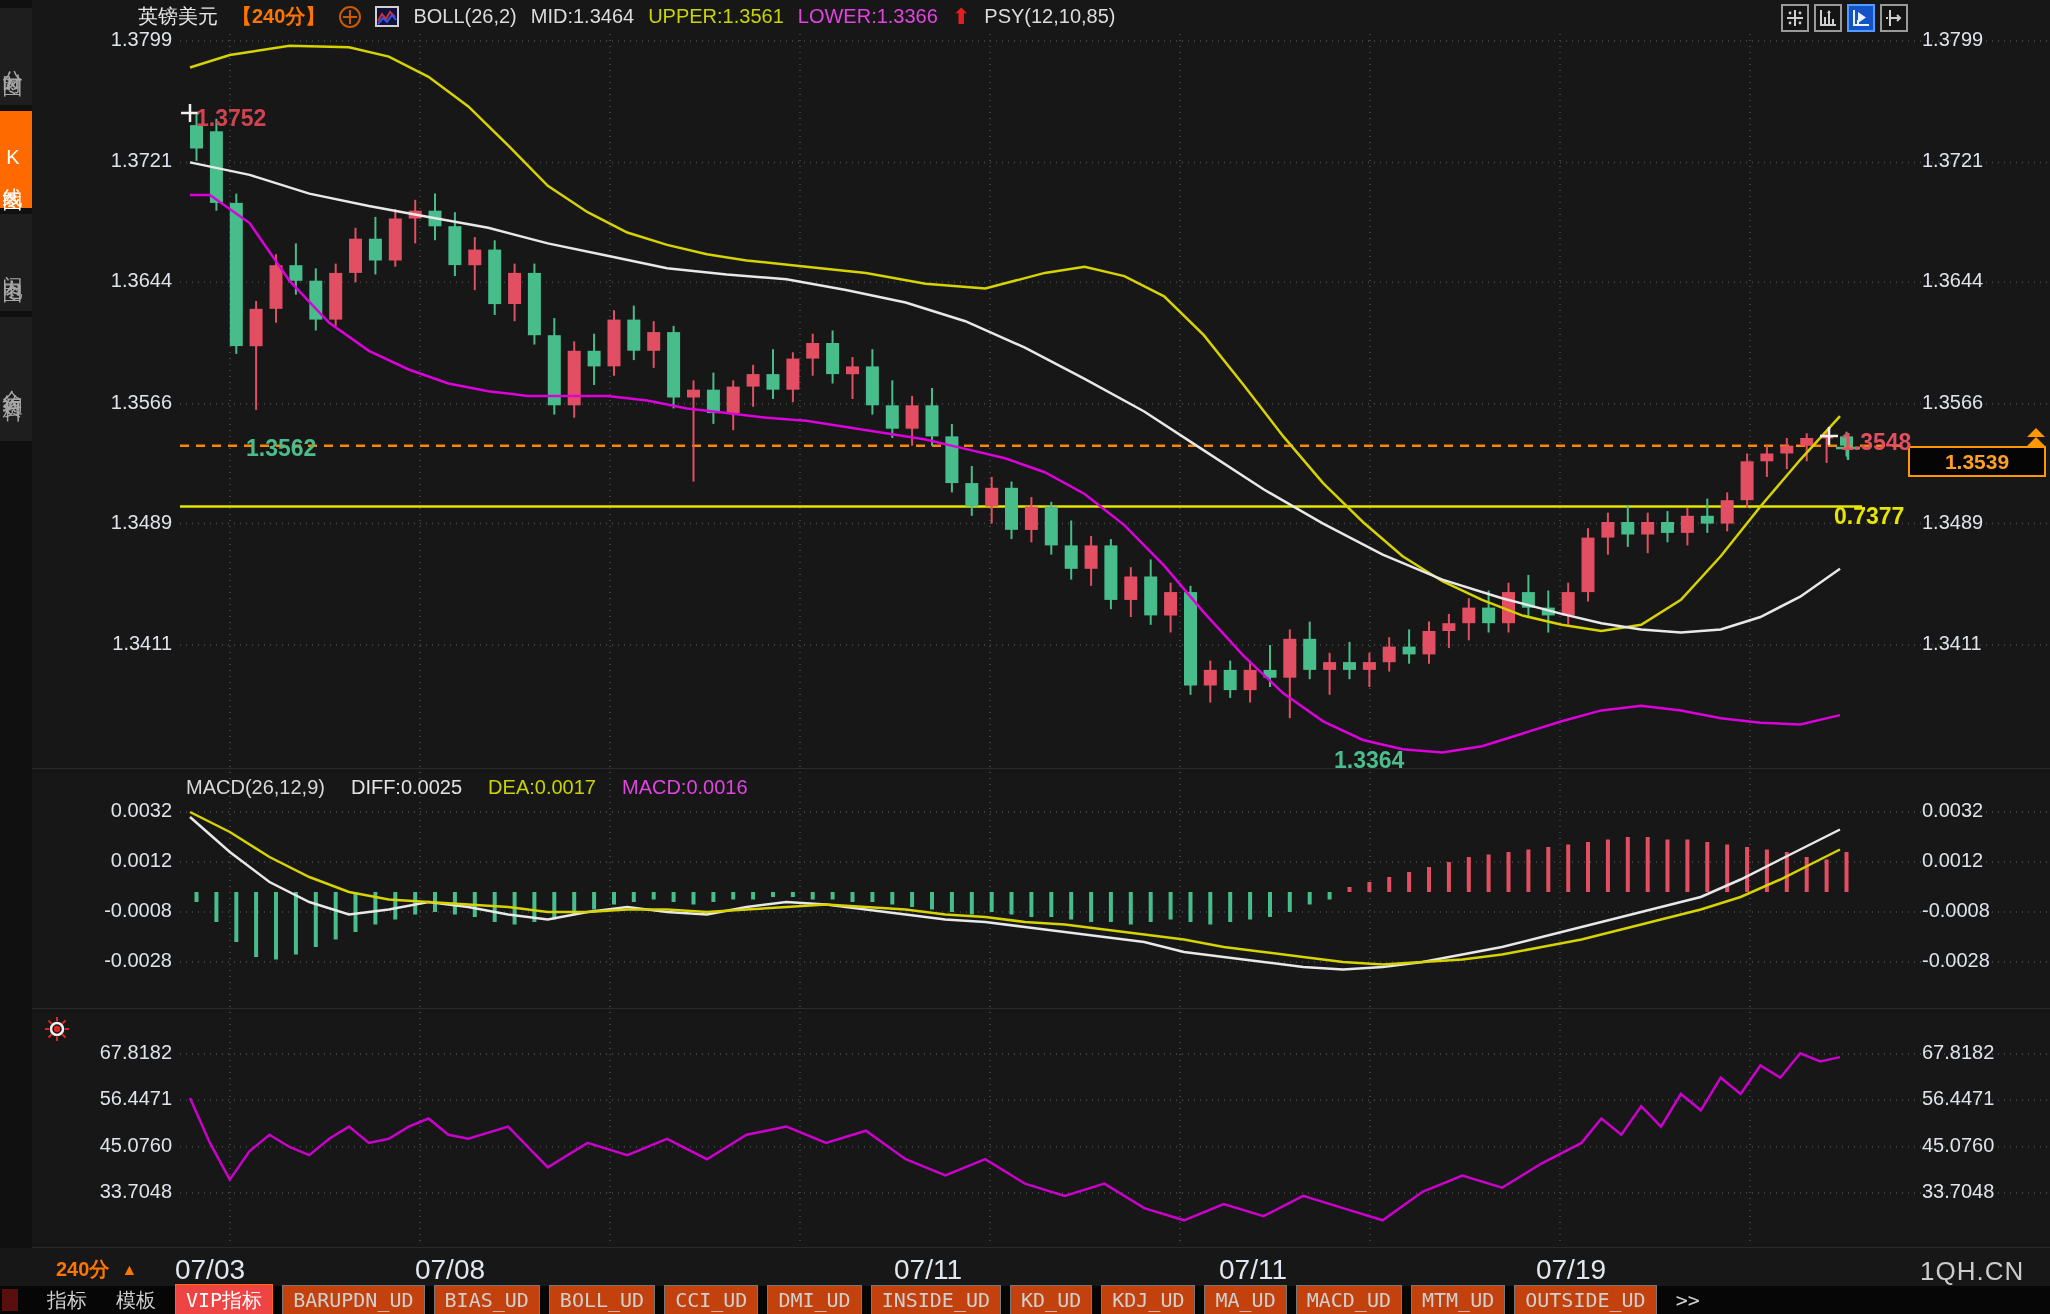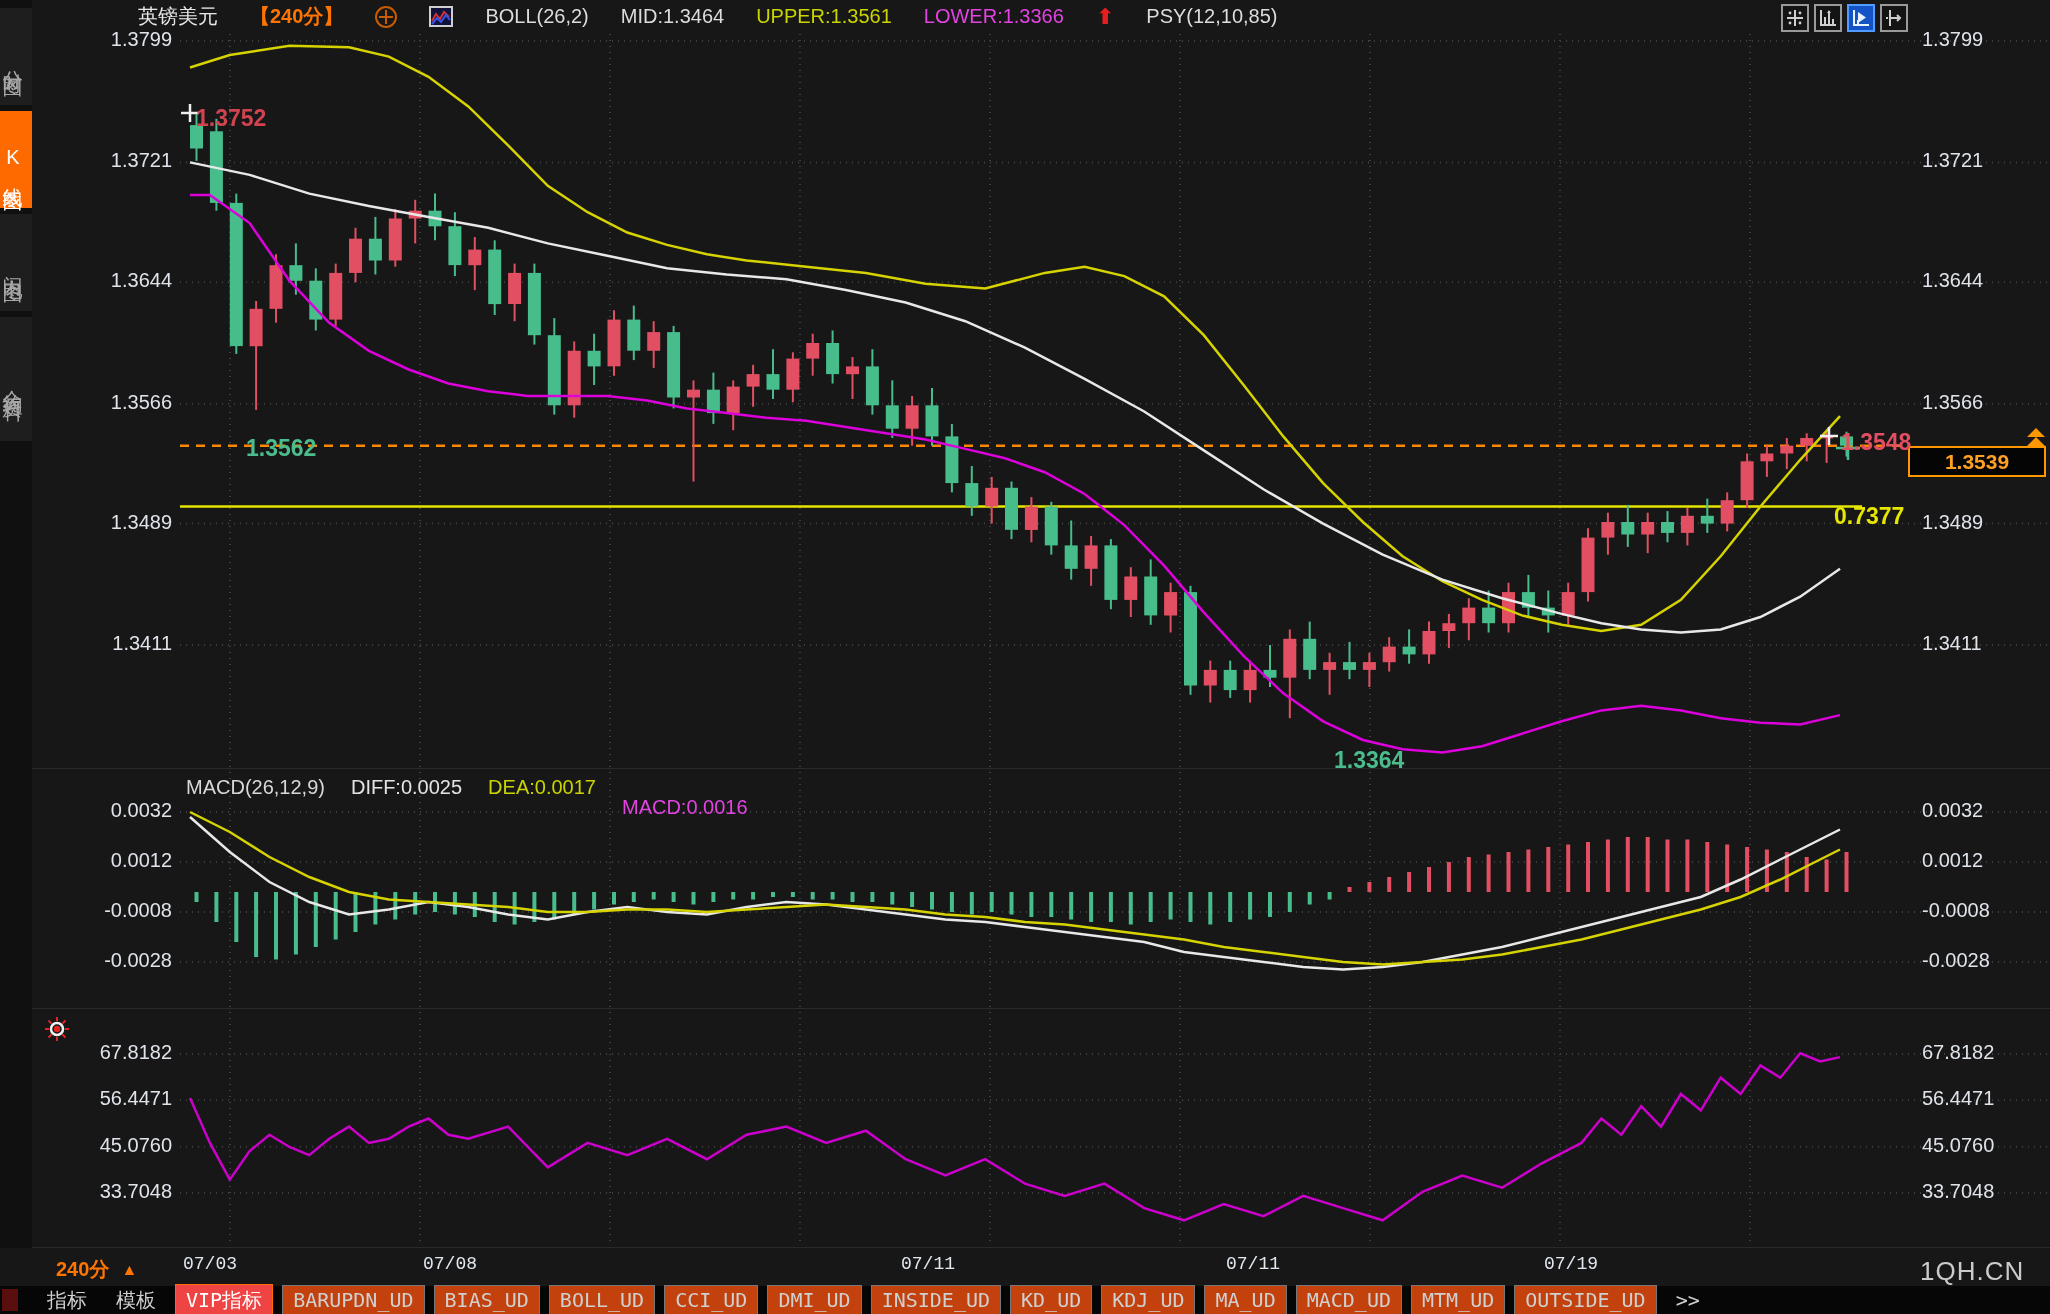--- a/index.html
+++ b/index.html
@@ -4,21 +4,21 @@
 <style>
   * { margin:0; padding:0; box-sizing:border-box; }
   html,body { width:2050px; height:1314px; background:#171717; overflow:hidden;
               font-family:"Liberation Sans","DejaVu Sans",sans-serif; }
   #stage { position:relative; width:2050px; height:1314px; background:#171717; }
   #chart-svg { position:absolute; left:0; top:0; z-index:1; }
   .abs { position:absolute; z-index:2; }
   .axis-lbl { color:#dfe3ea; font-size:20px; transform:translateY(-55%); white-space:nowrap; }
   .axis-left { width:116px; text-align:right; left:56px; }
   .axis-right { left:1922px; text-align:left; }
-  .hdr { left:138px; top:3px; display:flex; align-items:center; gap:32px;
+  .hdr { left:138px; top:3px; display:flex; align-items:center; gap:14px;
          font-size:20px; color:#dcdcdc; white-space:nowrap; }
   .hdr .sym { color:#e8e8e8; }
   .hdr .per { color:#ff7а00; }
   .per { color:#ff7500; }
   .upper { color:#c9d400; }
   .lower { color:#e243e2; }
   .uparrow { color:#e32020; font-size:22px; font-weight:bold; }
   .circle-plus { width:22px; height:22px; border:2px solid #c85a00; border-radius:50%;
                  position:relative; display:inline-block; }
   .circle-plus:before, .circle-plus:after { content:""; position:absolute; background:#c85a00; }
@@ -36,23 +36,23 @@
   .tb-btn { width:28px; height:28px; border:2px solid #9a9a9a; background:#141414;
             display:flex; align-items:center; justify-content:center; cursor:pointer; }
   .tb-btn.active { background:#1353c6; border-color:#4f9bff; }
   .ann { font-size:23px; font-weight:bold; white-space:nowrap;margin-top:23px; }
   .price-box { left:1908px; top:446px; width:138px; height:31px; border:2px solid #ff9800;
                background:#050505; color:#ffa022; font-size:21px; font-weight:bold;
                display:flex; align-items:center; justify-content:center; }
   .panel-hdr { display:flex; gap:26px; font-size:20px; white-space:nowrap; }
   .macd-diff,.rsi-1 { color:#e4e4e4; }
   .macd-dea,.rsi-2 { color:#c9d400; }
-  .macd-macd,.rsi-3 { color:#e243e2;margin-top:20px; }
+  .macd-macd,.rsi-3 { color:#e243e2; }
   .panel-title { color:#d8d8d8; }
-  .date-lbl { color:#e2e8f0; font-size:18px; transform:translateX(-50%); top:1254px;font-family:Liberation Mono, monospace; }
+  .date-lbl { color:#e2e8f0; font-size:28px; transform:translateX(-50%); top:1254px; }
   #bottom-period { left:56px; top:1256px; color:#ff7500; font-size:20px; font-weight:bold;
                    display:flex; align-items:center; gap:12px; }
   #bottom-period .tri { color:#ff7500; font-size:16px; }
   #watermark { left:1920px; top:1256px; color:#cbcbcb; font-size:26px; letter-spacing:1px; }
   #tabbar { position:absolute; left:0; top:1286px; width:2050px; height:28px; background:#060606;
             display:flex; align-items:center; gap:9px; z-index:3;
             font-family:"DejaVu Sans Mono","Liberation Mono",monospace; }
   #tabbar .redsq { width:16px; height:22px; background:#5a0f0f; margin-left:2px; margin-right:10px; }
   .tab { font-size:20px; color:#d0d0d0; padding:2px 10px; cursor:pointer; white-space:nowrap; }
   .tab.boxed { border:1px solid #777; background:#c2410c; }

